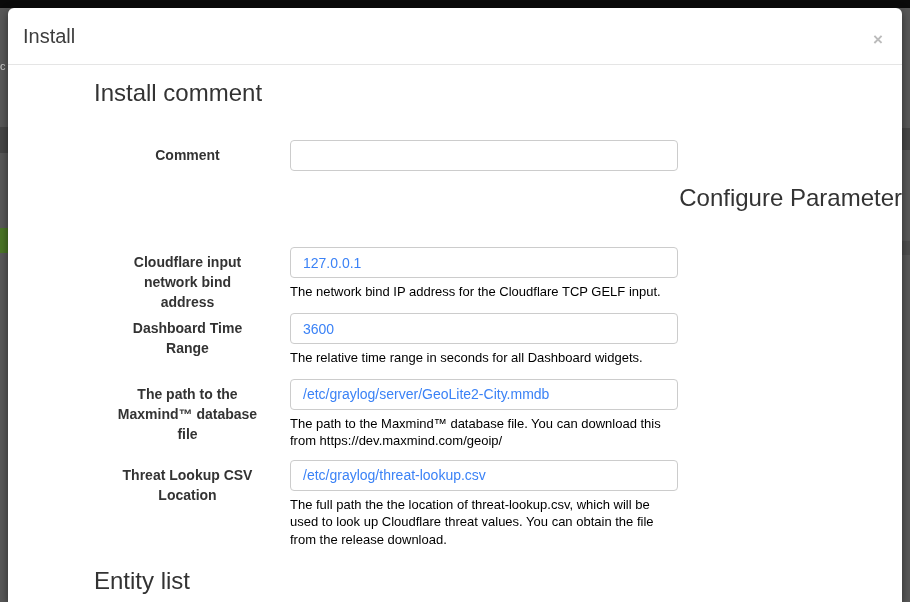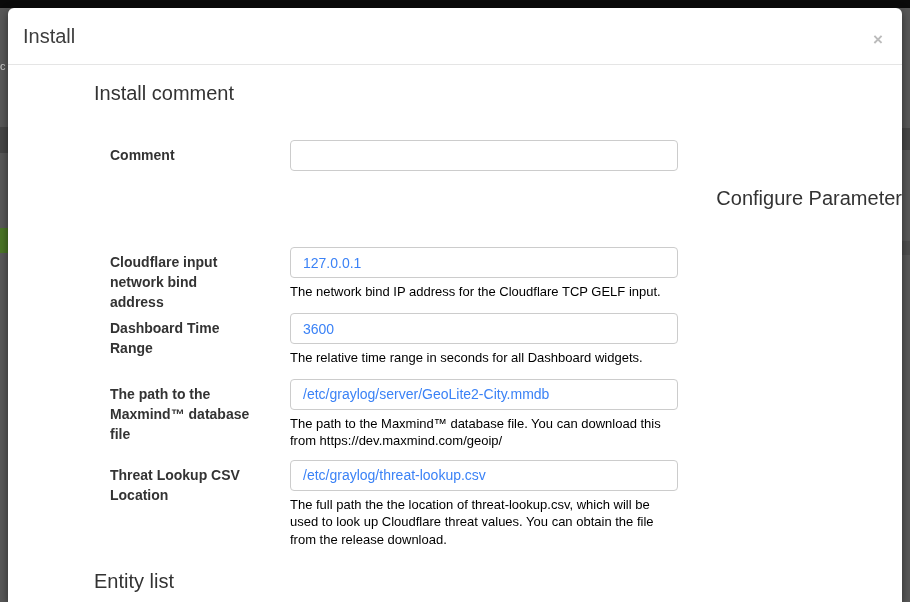--- a/index.html
+++ b/index.html
@@ -39,36 +39,36 @@
   }
   .close-btn {
     position:absolute; right:19px; top:23px;
     color:#bbbbbb; font-size:17px; font-weight:700; line-height:1;
     background:none; border:none; cursor:pointer; padding:0;
     font-family:inherit;
   }
   .modal-body { padding-top:17px; }
 
   .section-heading {
-    font-size:20px; font-weight:400; color:#333333;
+    font-size:24px; font-weight:400; color:#333333;
     line-height:22px; margin-left:86px;
   }
   .form-row { display:flex; margin-left:102px; }
   .row-comment   { margin-top:36px; }
   .head-config   { margin-top:16px;text-align:right; }
   .row-f0 { margin-top:38px; }
   .row-f1 { margin-top:1px; }
   .row-f2 { margin-top:12px; }
   .row-f3 { margin-top:10px; }
   .head-entity   { margin-top:22px; }
 
   .col-label {
     width:155px; margin-right:25px; padding-top:5px;
     font-size:14px; font-weight:700; color:#333333;
-    line-height:20px; white-space:pre-line;
+    line-height:20px; white-space:pre-line;text-align:center;
   }
   .col-field { width:388px; }
   .text-input {
     display:block; width:388px; height:31px;
     border:1px solid #cccccc; border-radius:4px;
     padding:6px 12px;
     font-size:14px; color:#3b82f6;
     font-family:inherit;
     background:#ffffff;
     outline:none;

